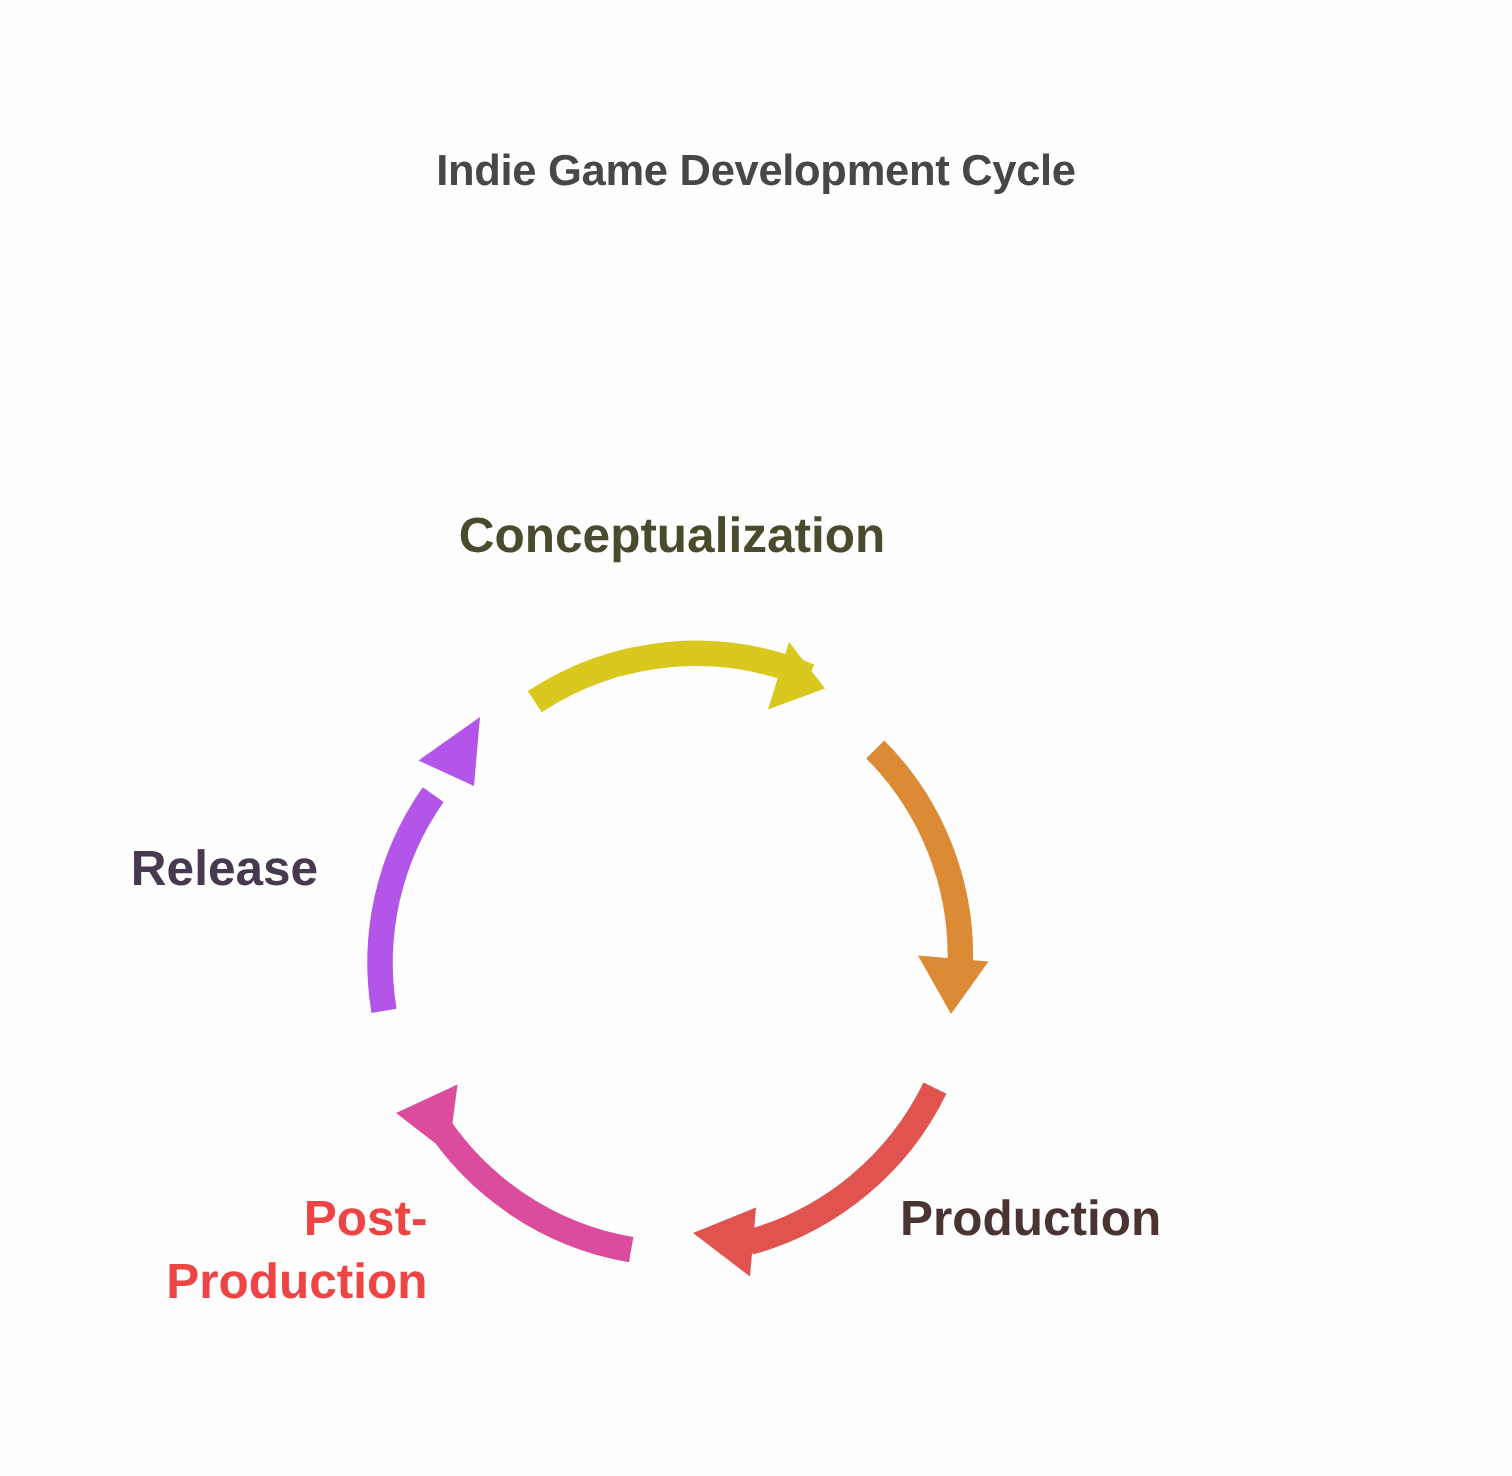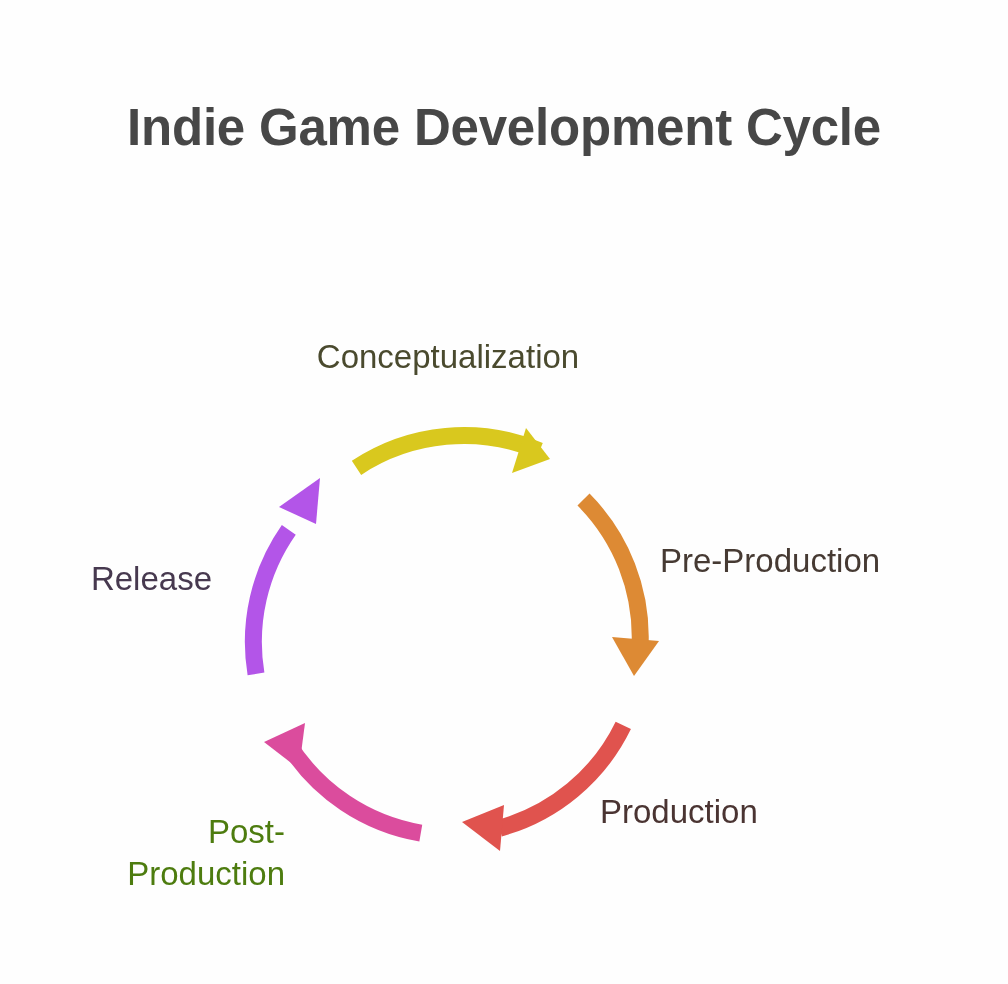--- a/index.html
+++ b/index.html
@@ -18,35 +18,35 @@
     width: 1008px;
     height: 984px;
     background: #fefefe;
   }
   #diagram-title {
     position: absolute;
     left: 0;
     top: 98px;
     width: 1008px;
     text-align: center;
-    font-size: 51px;
+    font-size: 29px;
     font-weight: bold;
     color: #474747;
     letter-spacing: -0.2px;
     white-space: nowrap;
   }
   #cycle-svg {
     position: absolute;
     left: 0;
     top: 0;
   }
   .node-label {
     position: absolute;
     font-size: 33px;
-    font-weight: normal;
+    font-weight: bold;
     line-height: 1.28;
     white-space: pre-line;
   }
   #label-conceptualization {
     left: 168px;
     top: 336px;
     width: 560px;
     text-align: center;
     color: #4a4a2e;
   }
@@ -62,22 +62,21 @@
     top: 791px;
     width: 320px;
     text-align: left;
     color: #4a3432;
   }
   #label-post-production {
     left: 0px;
     top: 791px;
     width: 285px;
     text-align: right;
-    color: #4d7c0f;
-    margin-top: 20px;
+    color: #ef4444;
   }
   #label-release {
     left: 0px;
     top: 540px;
     width: 212px;
     text-align: right;
     color: #47394f;
     margin-top: 18px;
   }
 </style>
@@ -111,21 +110,20 @@
     </g>
 
     <g>
       <path d="M 256.0 673.9 A 195 195 0 0 1 288.8 529.8" fill="none" stroke="#b355e8" stroke-width="17" stroke-linecap="butt"></path>
       <polygon points="279,507 320,478 316,524" fill="#b355e8"></polygon>
     </g>
   </svg>
 
   <div class="node-label" id="label-conceptualization">Conceptualization</div>
 
-  <div class="node-label" id="label-pre-production">Pre-Production</div>
 
   <div class="node-label" id="label-production">Production</div>
 
   <div class="node-label" id="label-post-production">Post-
 Production</div>
 
   <div class="node-label" id="label-release">Release</div>
 
 </div>
 

